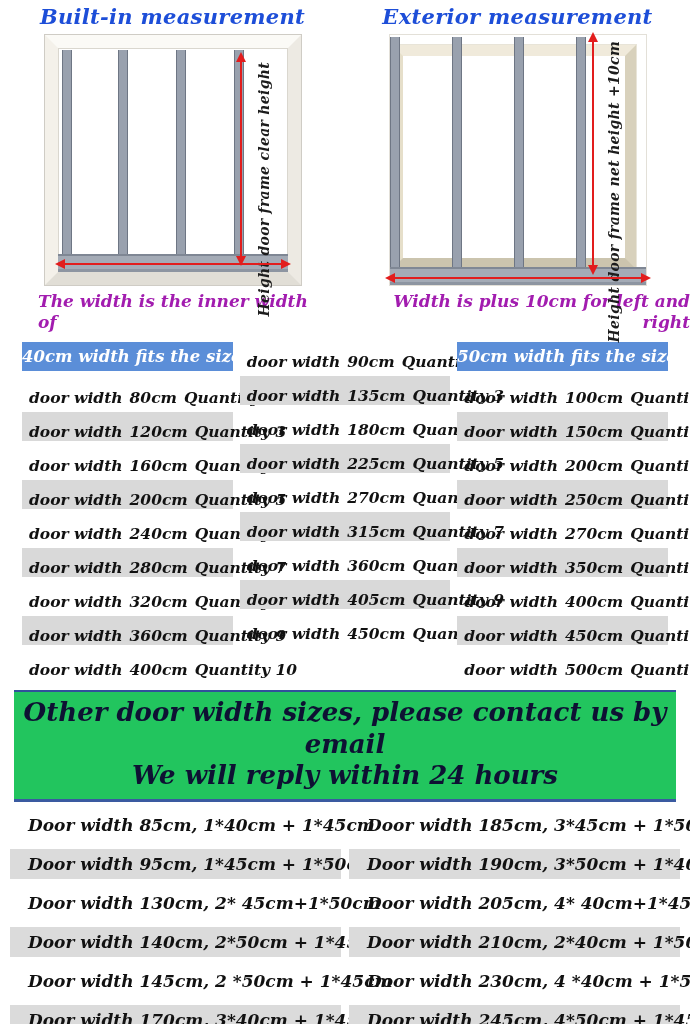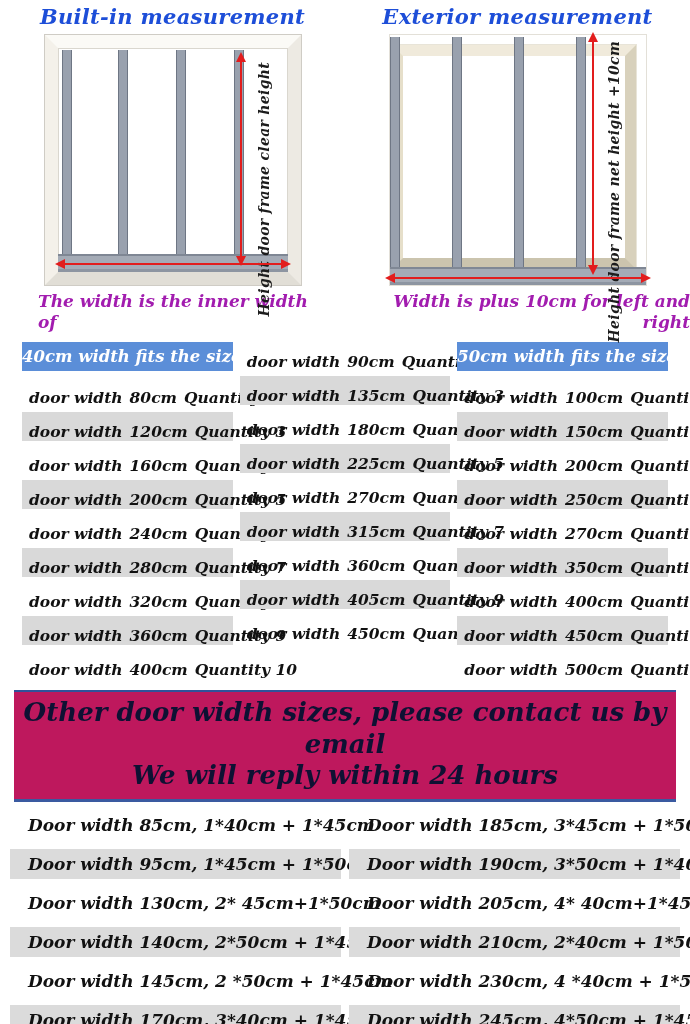--- a/index.html
+++ b/index.html
@@ -53,21 +53,21 @@
   .tcol{flex:1;min-width:0;}
   .thead{background:#5b8ed8;color:#fff;font-style:italic;font-weight:700;
      font-size:16.5px;text-align:center;height:29px;line-height:29px;
      margin-bottom:7px;white-space:nowrap;}
   .size-row{display:flex;justify-content:space-between;align-items:flex-end;
      height:29px;padding:0 7px;font-style:italic;font-weight:700;font-size:15.5px;
      margin-bottom:5px;white-space:nowrap;gap:7px;}
   .size-row.alt{background:#d9d9d9;}
 
   
-  .banner{margin:6px 14px 8px;background:#be185d;border-top:2px solid #31519a;
+  .banner{margin:6px 14px 8px;background:#22c55e;border-top:2px solid #31519a;
      border-bottom:3px solid #3a5aa0;text-align:center;padding:5px 0 7px;
      color:#0e1133;font-style:italic;font-weight:700;font-size:26px;line-height:1.22;}
 
   
   .combos{display:flex;padding:0 10px;gap:8px;}
   .ccol{flex:1;min-width:0;}
   .combo-row{height:30px;line-height:30px;font-style:italic;font-weight:600;
      font-size:17px;margin-bottom:9px;padding-left:18px;white-space:nowrap;}
   .combo-row.alt{background:#dbdbdb;}
 </style>

